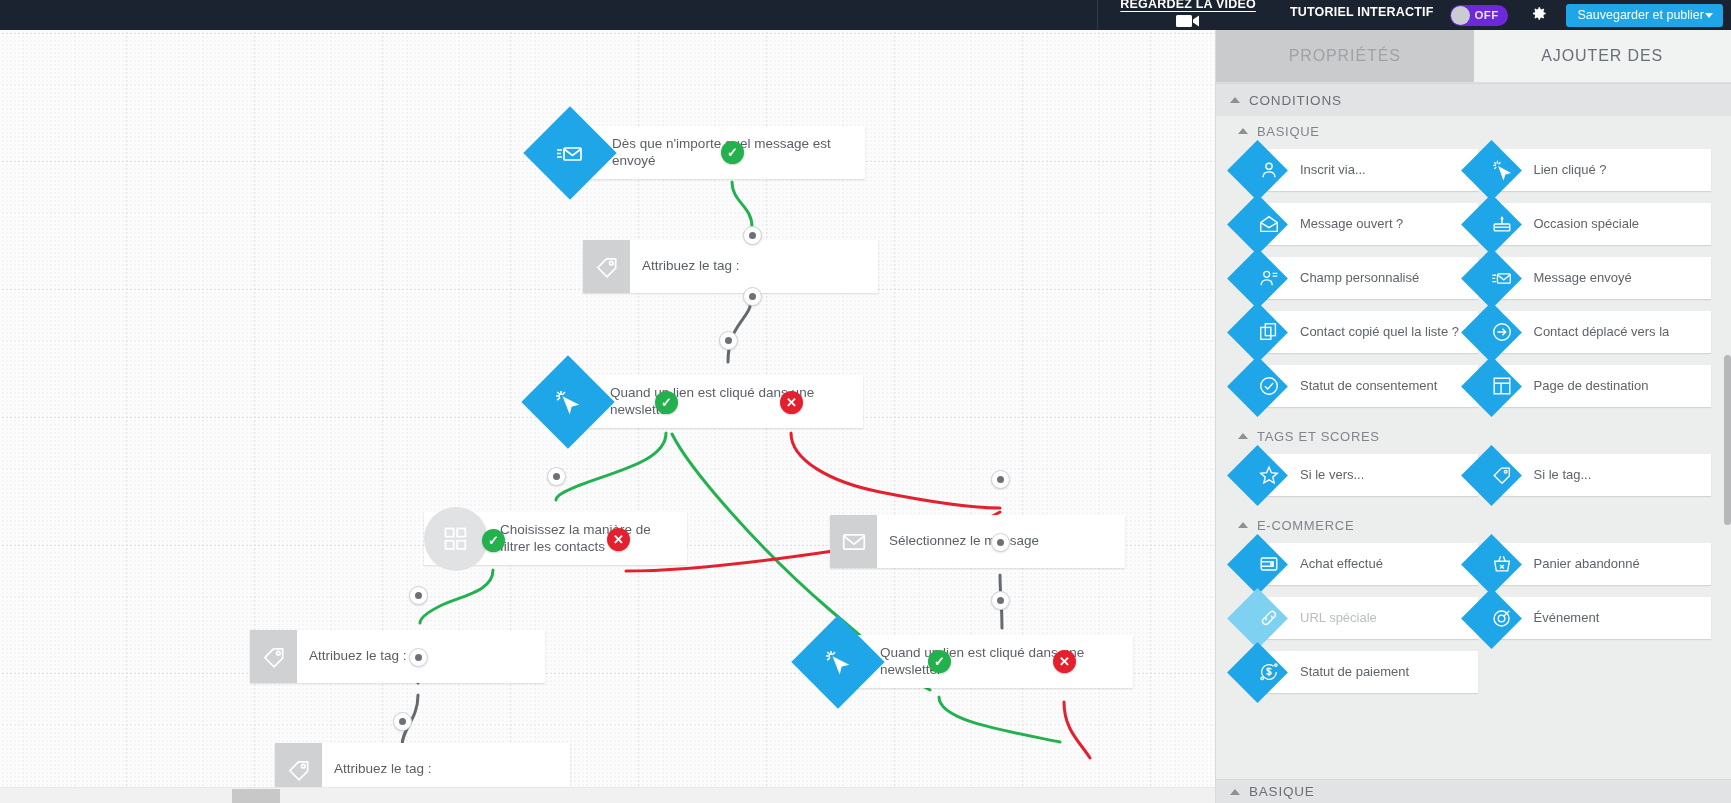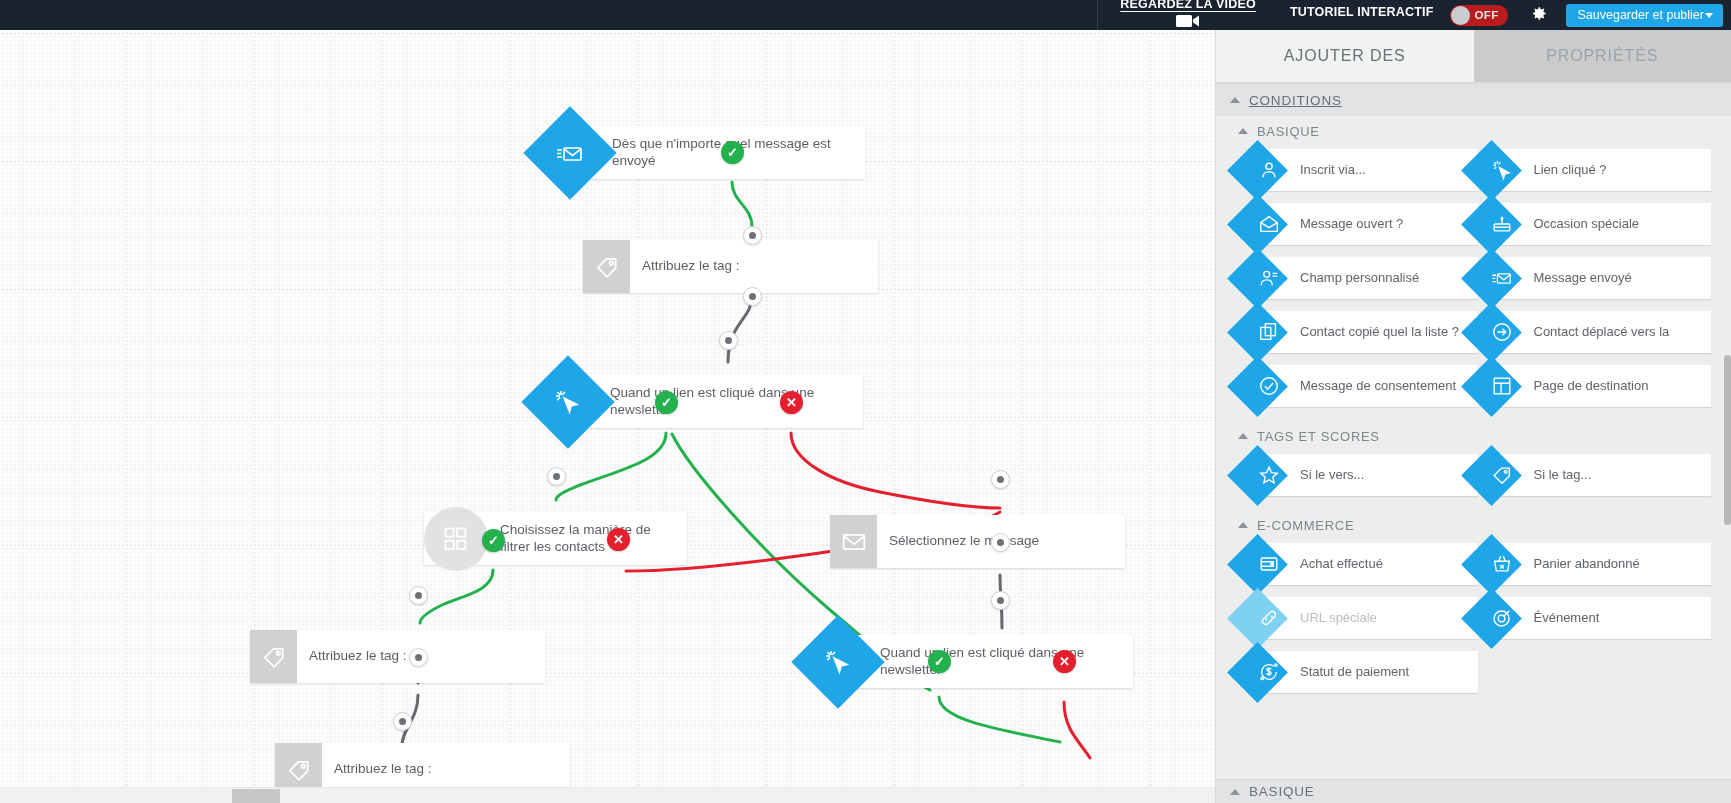--- a/index.html
+++ b/index.html
@@ -32,21 +32,21 @@
   .cam-icon { display: block; }
   .tb-tutorial {
     display: flex; gap: 16px; margin-right: 18px;
   }
   .tb-tutorial-label {
     color: #ffffff; font-size: 12.5px; font-weight: bold;
     letter-spacing: .2px; white-space: nowrap;
   }
   .toggle {
     width: 58px; height: 21px; border-radius: 11px;
-    background: #b91c1c;
+    background: #6d28d9;
     position: relative; display: flex; align-items: center;
     justify-content: flex-end; padding-right: 9px;
   }
   .toggle .knob {
     position: absolute; left: 1px; top: 1px;
     width: 19px; height: 19px; border-radius: 50%;
     background: #c9ccd1;
   }
   .toggle .tlabel {
     color: #e4e6e9; font-size: 11.5px; font-weight: bold; letter-spacing: .3px;
@@ -203,21 +203,20 @@
   .ptab.inactive { background: #c9cbcc; color: #9fa3a6; }
 
   .panel-body { position: absolute; top: 53px; bottom: 24px; left: 0; right: 0; overflow: hidden; }
 
   .section-hdr {
     display: flex; align-items: center; gap: 9px;
     height: 33px; padding-left: 14px;
     background: #e2e3e4; border-top: 1px solid #d7d8d9;
     font-size: 13.5px; letter-spacing: .8px; color: #6b7077;
     cursor: pointer;
-    text-decoration: underline;
   }
   .sub-hdr {
     display: flex; align-items: center; gap: 9px;
     height: 30px; padding-left: 22px;
     font-size: 13px; letter-spacing: .7px; color: #80858b;
     cursor: pointer;
   }
   .tri-up {
     width: 0; height: 0;
     border-left: 5px solid transparent; border-right: 5px solid transparent;
@@ -460,25 +459,25 @@
     <svg width="11" height="7" viewBox="0 0 11 7">
         <path d="M5.5 0 L11 7 L0 7 Z" fill="#777b80"></path>
       </svg>
   </div>
   <div class="thumb"></div>
 </div>
 
 <div id="panel">
 
   <div id="panel-tabs">
+    <div class="ptab inactive">
+      <span>PROPRIÉTÉS</span>
+    </div>
     <div class="ptab active">
       <span>AJOUTER DES</span>
-    </div>
-    <div class="ptab inactive">
-      <span>PROPRIÉTÉS</span>
     </div>
   </div>
 
   <div class="panel-body">
 
     <div class="section-hdr">
       <span class="tri-up"></span>
       <span>CONDITIONS</span>
     </div>
 
@@ -581,21 +580,21 @@
       </div>
 
       <div class="ccard">
         <span class="dia-ic"></span>
         <span class="dia-gl">
           <svg width="22" height="22" viewBox="0 0 24 24" fill="none" stroke="#fff" stroke-width="1.5">
             <circle cx="12" cy="12" r="9"></circle>
               <path d="M7.5 12.2 L10.6 15.3 L16.5 8.8"></path>
           </svg>
         </span>
-        <span class="lbl">Message de consentement</span>
+        <span class="lbl">Statut de consentement</span>
       </div>
 
       <div class="ccard">
         <span class="dia-ic"></span>
         <span class="dia-gl">
           <svg width="22" height="22" viewBox="0 0 24 24" fill="none" stroke="#fff" stroke-width="1.5">
             <rect x="3.5" y="3.5" width="17" height="17"></rect>
             <path d="M3.5 9 h17 M11 9 V20.5"></path>
           </svg>
         </span>

